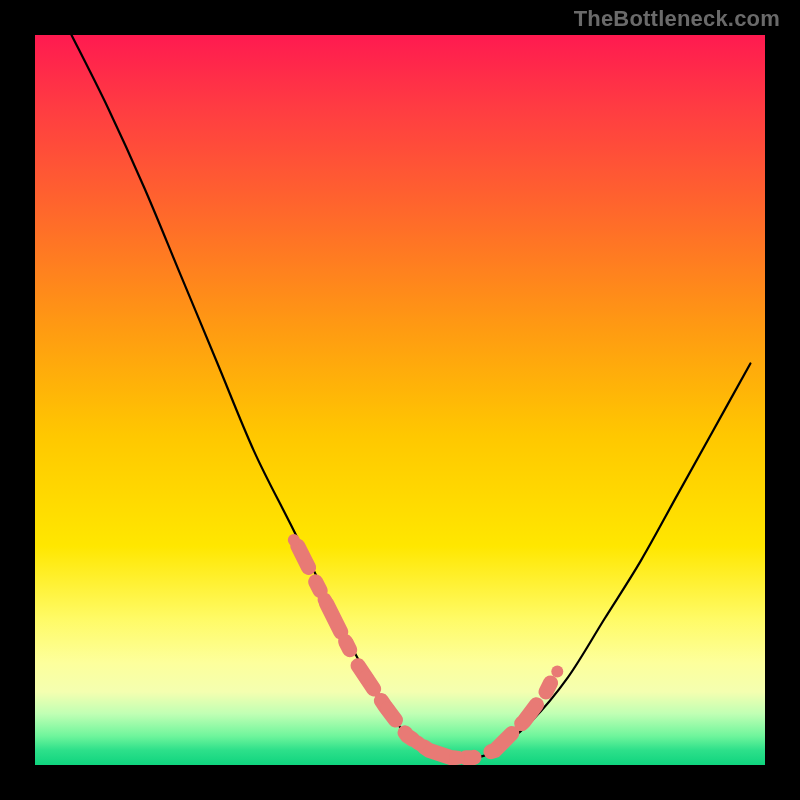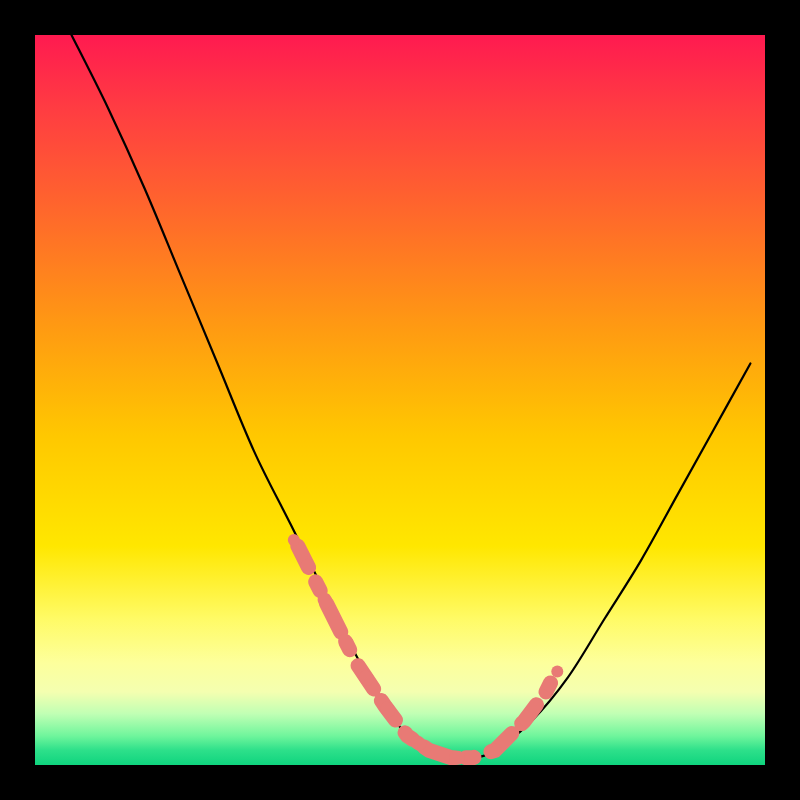--- a/index.html
+++ b/index.html
@@ -49,20 +49,21 @@
     font-weight: bold;
     color: #6a6a6a;
     letter-spacing: 0.2px;
     user-select: none;
   }
 </style>
 </head>
 <body>
 
 <div class="frame">
+  <div class="watermark">TheBottleneck.com</div>
   <div class="plot-area">
     <div class="gradient"></div>
     <svg class="curve" viewBox="0 0 730 730" preserveAspectRatio="none">
       <g>
         <path id="main-curve" fill="none" stroke="#000" stroke-width="2.2" stroke-linecap="round" d="M 36.5 0 C 42.583333333333336 12.166666666666666, 60.833333333333336 47.45, 73 73 C 85.16666666666667 98.55, 97.33333333333333 125.31666666666662, 109.5 153.29999999999995 C 121.66666666666667 181.28333333333327, 133.83333333333334 211.7, 146 240.89999999999998 C 158.16666666666666 270.09999999999997, 170.33333333333334 299.29999999999995, 182.5 328.49999999999994 C 194.66666666666666 357.69999999999993, 206.83333333333334 389.33333333333337, 219 416.1 C 231.16666666666666 442.8666666666667, 243.33333333333331 464.7666666666667, 255.49999999999997 489.1 C 267.66666666666663 513.4333333333334, 281.05 540.2, 292 562.1 C 302.95 584, 311.46666666666664 602.25, 321.2 620.5 C 330.93333333333334 638.75, 340.66666666666663 657, 350.4 671.6 C 360.1333333333333 686.2, 369.8666666666667 699.5833333333334, 379.6 708.1 C 389.33333333333337 716.6166666666667, 399.06666666666666 720.2666666666667, 408.8 722.7 C 418.53333333333336 725.1333333333334, 429.48333333333335 723.9166666666667, 438 722.7 C 446.51666666666665 721.4833333333333, 450.16666666666663 721.4833333333333, 459.9 715.4 C 469.6333333333333 709.3166666666666, 484.23333333333335 698.3666666666667, 496.40000000000003 686.2 C 508.5666666666667 674.0333333333334, 520.7333333333333 659.4333333333333, 532.9 642.4 C 545.0666666666666 625.3666666666667, 557.2333333333333 603.4666666666667, 569.4 584 C 581.5666666666666 564.5333333333333, 593.7333333333333 546.2833333333333, 605.9 525.6 C 618.0666666666666 504.9166666666667, 630.2333333333333 481.79999999999995, 642.4 459.9 C 654.5666666666666 438, 666.7333333333335 416.1, 678.9000000000001 394.2 C 691.0666666666667 372.29999999999995, 709.3166666666666 339.44999999999993, 715.4 328.49999999999994"></path>
       </g>
       <g id="marker-group">
           <path d="M 262.8 511 L 292 569.4 L 321.2 627.8 L 350.4 671.6 L 372.3 700.8 L 394.20000000000005 715.4 L 416.09999999999997 722.7 L 438 722.7 L 459.9 715.4 L 474.5 700.8 L 489.1 686.2 L 510.99999999999994 657 L 518.3 642.4" fill="none" stroke="#e87a75" stroke-width="15" stroke-linecap="round" stroke-dasharray="24 16 10 14 32 12 8 18 28 14"></path>
           <path d="M 262.8 511 L 292 569.4 L 321.2 627.8 L 350.4 671.6 L 372.3 700.8 L 394.20000000000005 715.4 L 416.09999999999997 722.7 L 438 722.7 L 459.9 715.4 L 474.5 700.8 L 489.1 686.2 L 510.99999999999994 657 L 518.3 642.4" fill="none" stroke="#e87a75" stroke-width="14" stroke-linecap="round" stroke-dasharray="2 40 2 36 2 44" stroke-dashoffset="20"></path>
           <circle cx="258.8" cy="505" r="6" fill="#e87a75"></circle>

